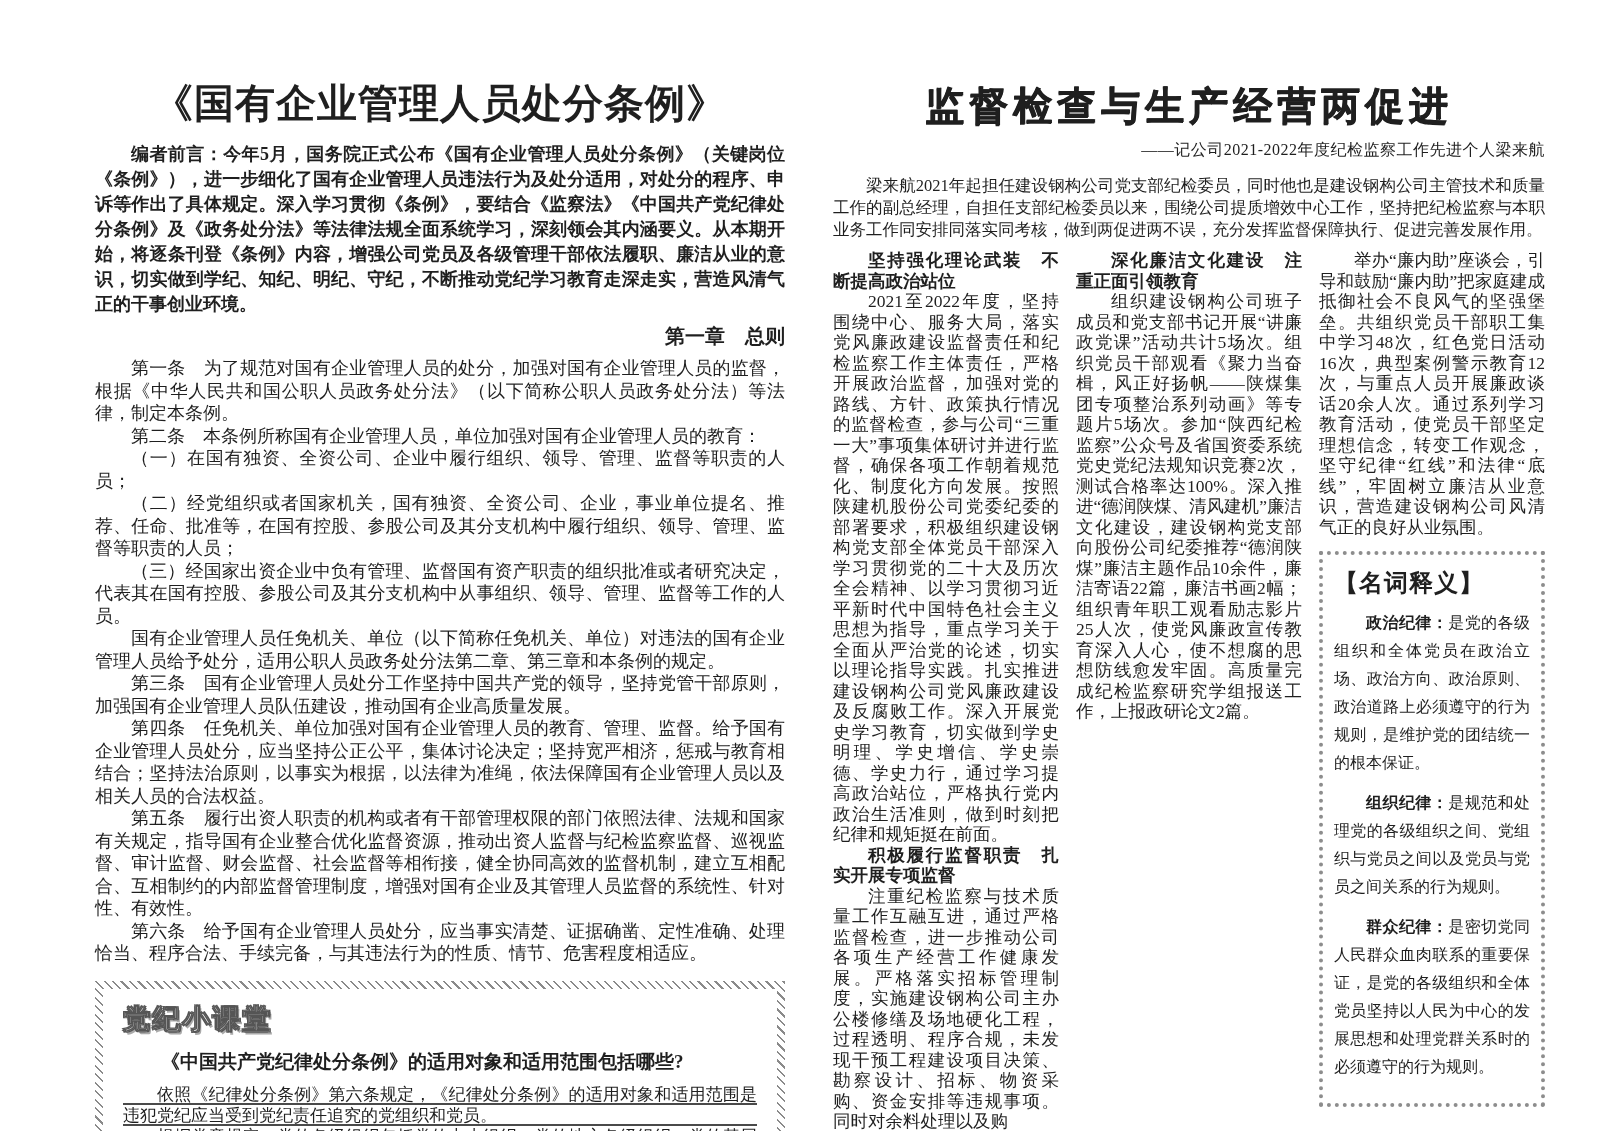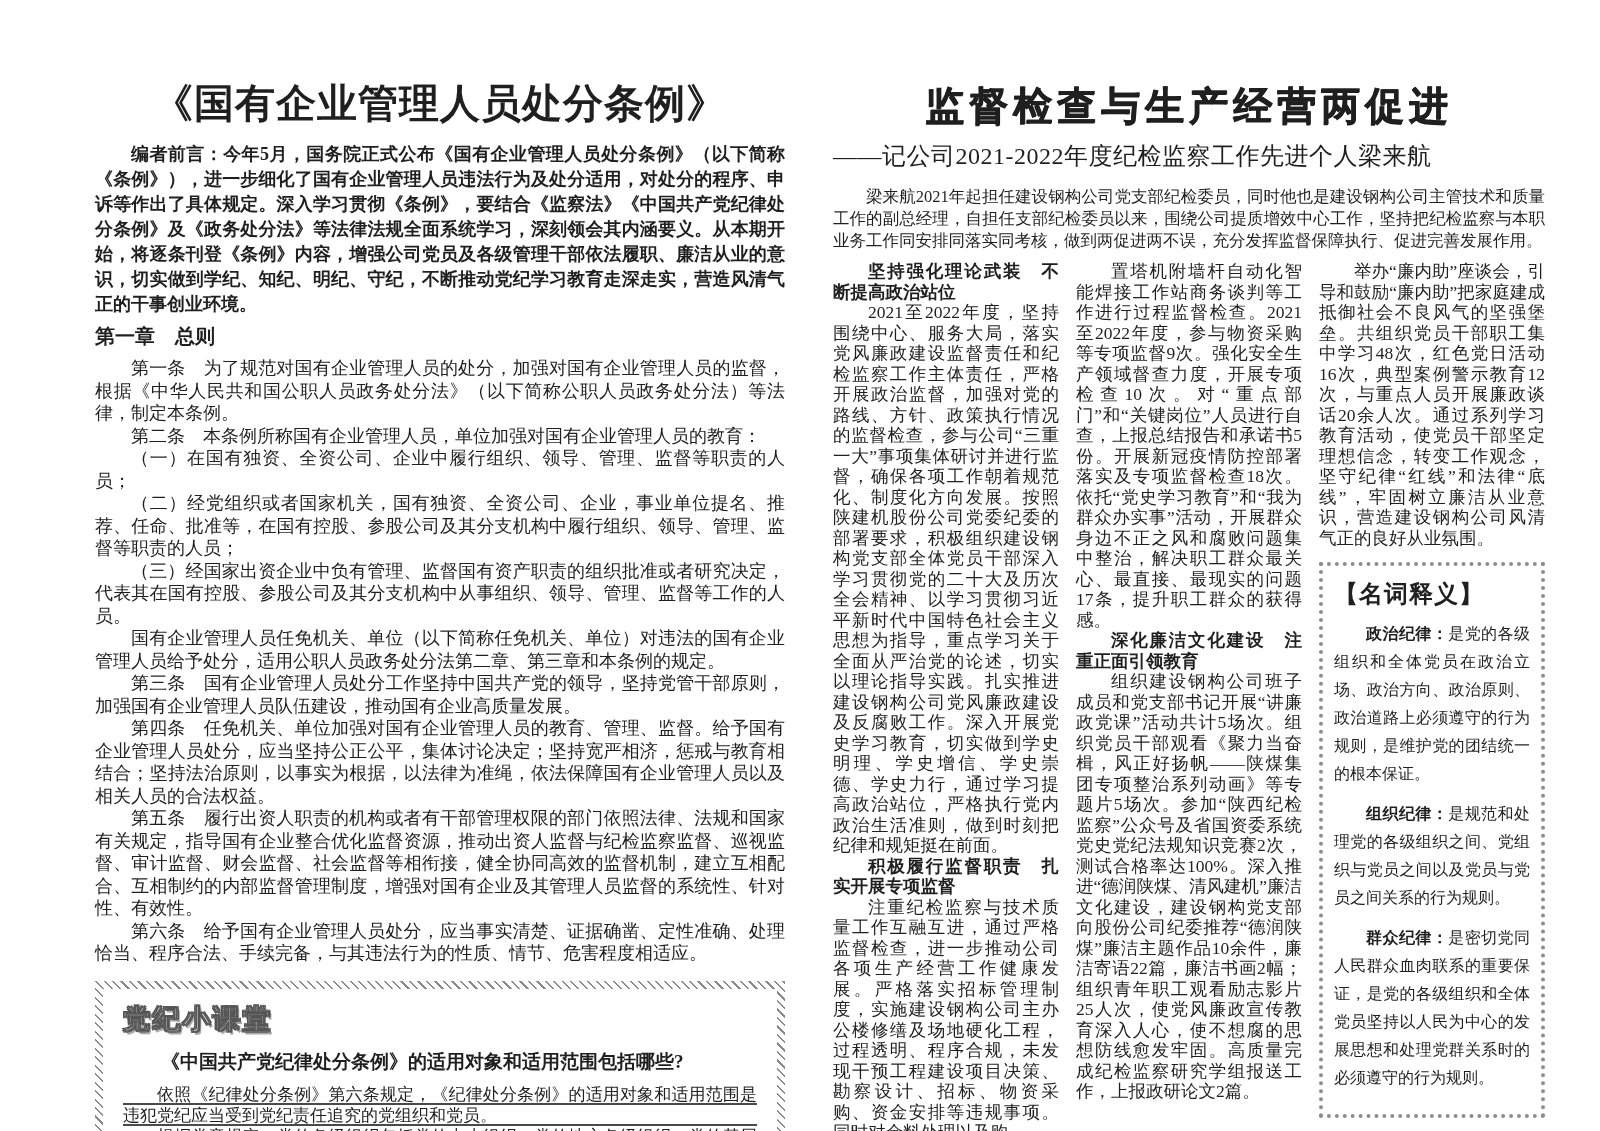--- a/index.html
+++ b/index.html
@@ -4,59 +4,59 @@
 <style>
   html,body{margin:0;padding:0;background:#e8e8e8;}
   .canvas{position:relative;width:1600px;height:1131px;background:#ffffff;overflow:hidden;
           font-family:"Liberation Serif","DejaVu Serif",serif;color:#1f1f1f;}
   
   .left-page{position:absolute;left:95px;top:80px;width:690px;}
   .lp-title{font-family:"Liberation Sans","DejaVu Sans",sans-serif;font-weight:bold;
             font-size:40px;line-height:46px;text-align:center;margin:0 0 16px 0;letter-spacing:1px;}
   .preface{font-size:18px;line-height:25px;font-weight:bold;text-align:justify;
            text-indent:2em;margin:0 0 4px 0;}
-  .chapter{font-size:20px;font-weight:bold;text-align:left;margin:6px 0 7px 0;}
+  .chapter{font-size:20px;font-weight:bold;text-align:right;margin:6px 0 7px 0;}
   .art{font-size:18px;line-height:22.5px;text-align:justify;text-indent:2em;margin:0;}
   
   .lesson-box{margin-top:16px;background:repeating-linear-gradient(45deg,#8a8a8a 0 1.6px,#ffffff 1.6px 6px);
               padding:8px;}
   .lesson-inner{background:#ffffff;padding:10px 20px 14px 20px;}
   .lesson-title{font-family:"Liberation Sans","DejaVu Sans",sans-serif;font-weight:bold;
                 font-size:27px;letter-spacing:3px;color:#ffffff;
                 text-shadow:-1.4px -1.4px 0 #555,1.4px -1.4px 0 #555,-1.4px 1.4px 0 #555,1.4px 1.4px 0 #555,2.5px 2.5px 0 #aaa;
                 -webkit-text-stroke:0.6px #555;margin:2px 0 12px 0;}
   .lesson-q{font-size:19px;font-weight:bold;text-indent:2em;margin:0 0 9px 0;}
   .ruled p{font-size:17px;line-height:21px;text-align:justify;text-indent:2em;margin:0;
            background:repeating-linear-gradient(to bottom,transparent 0 19.5px,#4a4a4a 19.5px 21px);}
   
   .right-page{position:absolute;left:833px;top:84px;width:712px;}
   .rp-title{font-weight:900;font-size:39px;line-height:44px;text-align:center;
             letter-spacing:5px;margin:0 0 12px 0;
             text-shadow:0.8px 0 0 #1f1f1f,0 0.8px 0 #1f1f1f;}
-  .rp-subtitle{font-size:24px;text-align:left;margin:0 0 14px 0;letter-spacing:0.5px;}
+  .rp-subtitle{font-size:16px;text-align:right;margin:0 0 14px 0;letter-spacing:0.5px;}
   .rp-intro{font-size:16.5px;line-height:22px;text-align:justify;text-indent:2em;margin:0 0 9px 0;}
   .cols{display:flex;gap:17px;}
   .col{width:226px;}
   .col p{font-size:17.5px;line-height:20.5px;text-align:justify;text-indent:2em;margin:0;}
   .col p.sec-head{font-weight:bold;}
   
   .gloss-box{margin-top:14px;border:4px dotted #8d8d8d;padding:8px 11px 10px 11px;background:#fff;}
   .gloss-title{font-size:24px;font-weight:bold;letter-spacing:1px;margin:4px 0 10px 0;}
   .gloss-entry{margin:0 0 12px 0;}
   .gloss-entry p{font-size:16px;line-height:28px;text-align:justify;text-indent:2em;margin:0;}
   .gloss-term{font-weight:bold;}
 </style>
 </head>
 <body>
 
 <div class="canvas">
 
   <div class="left-page">
     <h1 class="lp-title">《国有企业管理人员处分条例》</h1>
-    <p class="preface"><span>编者前言：</span><span>今年5月，国务院正式公布《国有企业管理人员处分条例》（以下简称《条例》），进一步细化了国有企业管理人员违法行为及处分适用，对处分的程序、申诉等作出了具体规定。深入学习贯彻《条例》，要结合《监察法》《中国共产党纪律处分条例》及《政务处分法》等法律法规全面系统学习，深刻领会其内涵要义。从本期开始，将逐条刊登《条例》内容，增强公司党员及各级管理干部依法履职、廉洁从业的意识，切实做到学纪、知纪、明纪、守纪，不断推动党纪学习教育走深走实，营造风清气正的干事创业环境。</span></p>
+    <p class="preface"><span>编者前言：</span><span>今年5月，国务院正式公布《国有企业管理人员处分条例》（关键岗位《条例》），进一步细化了国有企业管理人员违法行为及处分适用，对处分的程序、申诉等作出了具体规定。深入学习贯彻《条例》，要结合《监察法》《中国共产党纪律处分条例》及《政务处分法》等法律法规全面系统学习，深刻领会其内涵要义。从本期开始，将逐条刊登《条例》内容，增强公司党员及各级管理干部依法履职、廉洁从业的意识，切实做到学纪、知纪、明纪、守纪，不断推动党纪学习教育走深走实，营造风清气正的干事创业环境。</span></p>
     <h2 class="chapter">第一章　总则</h2>
     <p class="art">第一条　为了规范对国有企业管理人员的处分，加强对国有企业管理人员的监督，根据《中华人民共和国公职人员政务处分法》（以下简称公职人员政务处分法）等法律，制定本条例。</p>
     <p class="art">第二条　本条例所称国有企业管理人员，单位加强对国有企业管理人员的教育：</p>
     <p class="art">（一）在国有独资、全资公司、企业中履行组织、领导、管理、监督等职责的人员；</p>
     <p class="art">（二）经党组织或者国家机关，国有独资、全资公司、企业，事业单位提名、推荐、任命、批准等，在国有控股、参股公司及其分支机构中履行组织、领导、管理、监督等职责的人员；</p>
     <p class="art">（三）经国家出资企业中负有管理、监督国有资产职责的组织批准或者研究决定，代表其在国有控股、参股公司及其分支机构中从事组织、领导、管理、监督等工作的人员。</p>
     <p class="art">国有企业管理人员任免机关、单位（以下简称任免机关、单位）对违法的国有企业管理人员给予处分，适用公职人员政务处分法第二章、第三章和本条例的规定。</p>
     <p class="art">第三条　国有企业管理人员处分工作坚持中国共产党的领导，坚持党管干部原则，加强国有企业管理人员队伍建设，推动国有企业高质量发展。</p>
     <p class="art">第四条　任免机关、单位加强对国有企业管理人员的教育、管理、监督。给予国有企业管理人员处分，应当坚持公正公平，集体讨论决定；坚持宽严相济，惩戒与教育相结合；坚持法治原则，以事实为根据，以法律为准绳，依法保障国有企业管理人员以及相关人员的合法权益。</p>
     <p class="art">第五条　履行出资人职责的机构或者有干部管理权限的部门依照法律、法规和国家有关规定，指导国有企业整合优化监督资源，推动出资人监督与纪检监察监督、巡视监督、审计监督、财会监督、社会监督等相衔接，健全协同高效的监督机制，建立互相配合、互相制约的内部监督管理制度，增强对国有企业及其管理人员监督的系统性、针对性、有效性。</p>
@@ -80,21 +80,20 @@
     <p class="rp-intro">梁来航2021年起担任建设钢构公司党支部纪检委员，同时他也是建设钢构公司主管技术和质量工作的副总经理，自担任支部纪检委员以来，围绕公司提质增效中心工作，坚持把纪检监察与本职业务工作同安排同落实同考核，做到两促进两不误，充分发挥监督保障执行、促进完善发展作用。</p>
 
     <div class="cols">
       <div class="col">
         <p class="sec-head">坚持强化理论武装　不断提高政治站位</p>
         <p>2021至2022年度，坚持围绕中心、服务大局，落实党风廉政建设监督责任和纪检监察工作主体责任，严格开展政治监督，加强对党的路线、方针、政策执行情况的监督检查，参与公司“三重一大”事项集体研讨并进行监督，确保各项工作朝着规范化、制度化方向发展。按照陕建机股份公司党委纪委的部署要求，积极组织建设钢构党支部全体党员干部深入学习贯彻党的二十大及历次全会精神、以学习贯彻习近平新时代中国特色社会主义思想为指导，重点学习关于全面从严治党的论述，切实以理论指导实践。扎实推进建设钢构公司党风廉政建设及反腐败工作。深入开展党史学习教育，切实做到学史明理、学史增信、学史崇德、学史力行，通过学习提高政治站位，严格执行党内政治生活准则，做到时刻把纪律和规矩挺在前面。</p>
         <p class="sec-head">积极履行监督职责　扎实开展专项监督</p>
         <p>注重纪检监察与技术质量工作互融互进，通过严格监督检查，进一步推动公司各项生产经营工作健康发展。严格落实招标管理制度，实施建设钢构公司主办公楼修缮及场地硬化工程，过程透明、程序合规，未发现干预工程建设项目决策、勘察设计、招标、物资采购、资金安排等违规事项。同时对余料处理以及购</p>
       </div>
       <div class="col">
-        <p>置塔机附墙杆自动化智能焊接工作站商务谈判等工作进行过程监督检查。2021至2022年度，参与物资采购等专项监督9次。强化安全生产领域督查力度，开展专项检查10次。对“重点部门”和“关键岗位”人员进行自查，上报总结报告和承诺书5份。开展新冠疫情防控部署落实及专项监督检查18次。依托“党史学习教育”和“我为群众办实事”活动，开展群众身边不正之风和腐败问题集中整治，解决职工群众最关心、最直接、最现实的问题17条，提升职工群众的获得感。</p>
         <p class="sec-head">深化廉洁文化建设　注重正面引领教育</p>
         <p>组织建设钢构公司班子成员和党支部书记开展“讲廉政党课”活动共计5场次。组织党员干部观看《聚力当奋楫，风正好扬帆——陕煤集团专项整治系列动画》等专题片5场次。参加“陕西纪检监察”公众号及省国资委系统党史党纪法规知识竞赛2次，测试合格率达100%。深入推进“德润陕煤、清风建机”廉洁文化建设，建设钢构党支部向股份公司纪委推荐“德润陕煤”廉洁主题作品10余件，廉洁寄语22篇，廉洁书画2幅；组织青年职工观看励志影片25人次，使党风廉政宣传教育深入人心，使不想腐的思想防线愈发牢固。高质量完成纪检监察研究学组报送工作，上报政研论文2篇。</p>
       </div>
       <div class="col">
         <p>举办“廉内助”座谈会，引导和鼓励“廉内助”把家庭建成抵御社会不良风气的坚强堡垒。共组织党员干部职工集中学习48次，红色党日活动16次，典型案例警示教育12次，与重点人员开展廉政谈话20余人次。通过系列学习教育活动，使党员干部坚定理想信念，转变工作观念，坚守纪律“红线”和法律“底线”，牢固树立廉洁从业意识，营造建设钢构公司风清气正的良好从业氛围。</p>
 
         <div class="gloss-box">
           <div class="gloss-title">【名词释义】</div>
           <div class="gloss-entry">
             <p><span class="gloss-term">政治纪律：</span><span>是党的各级组织和全体党员在政治立场、政治方向、政治原则、政治道路上必须遵守的行为规则，是维护党的团结统一的根本保证。</span></p>

